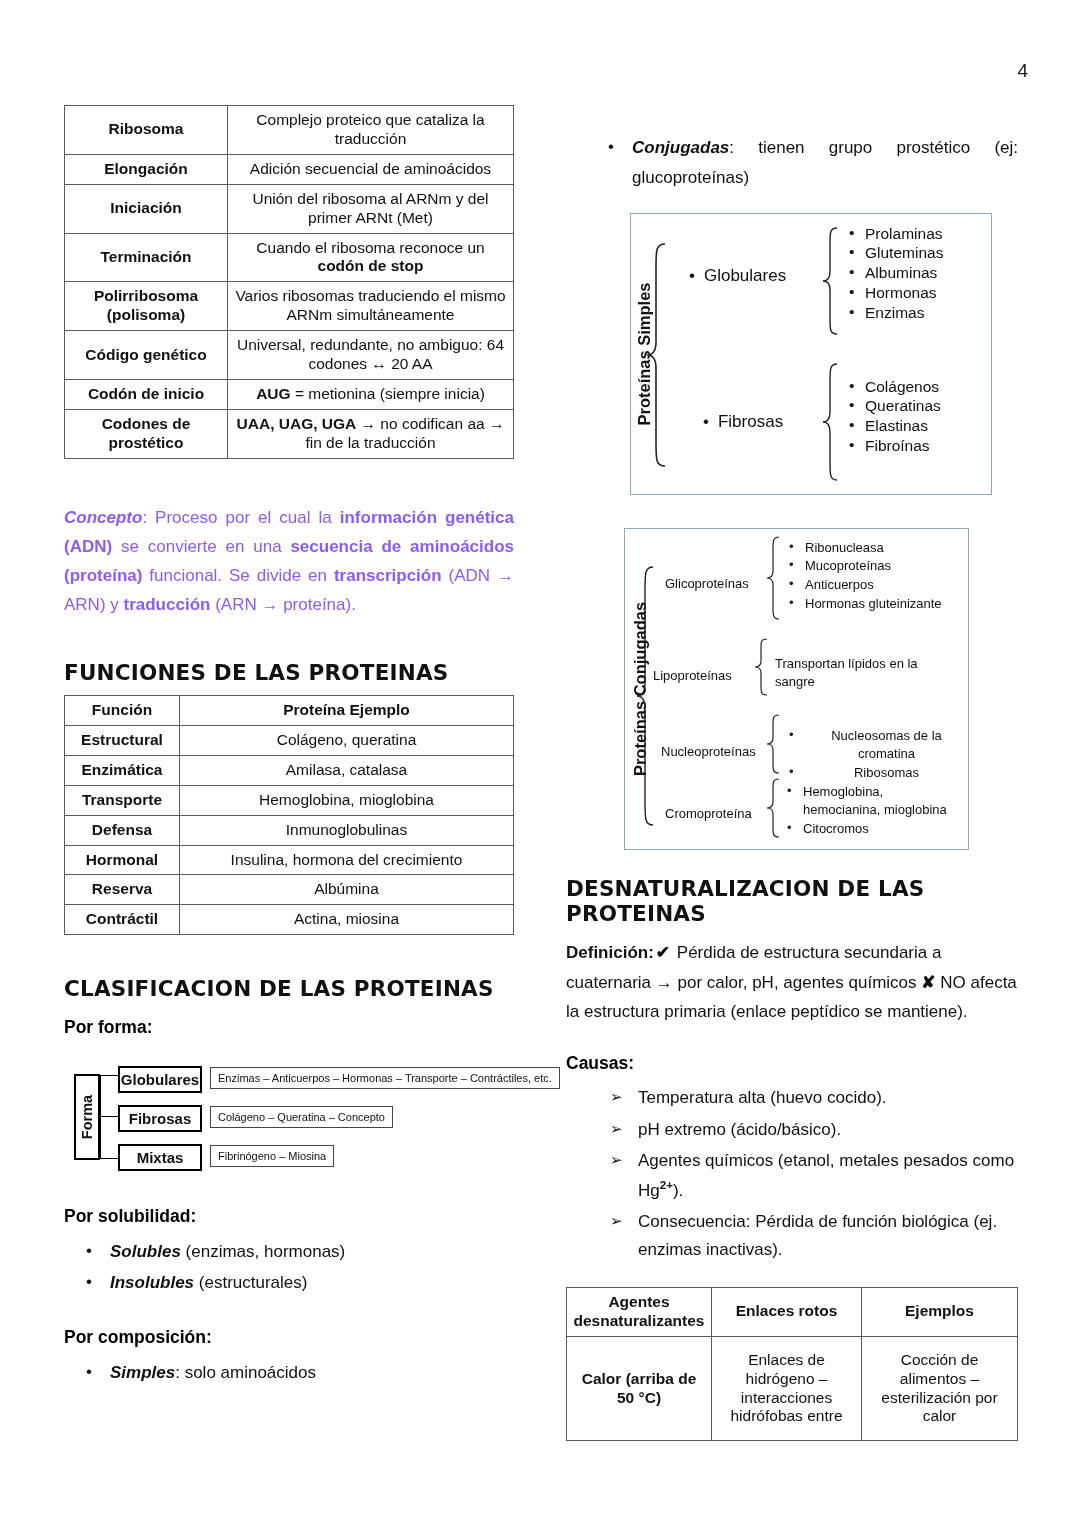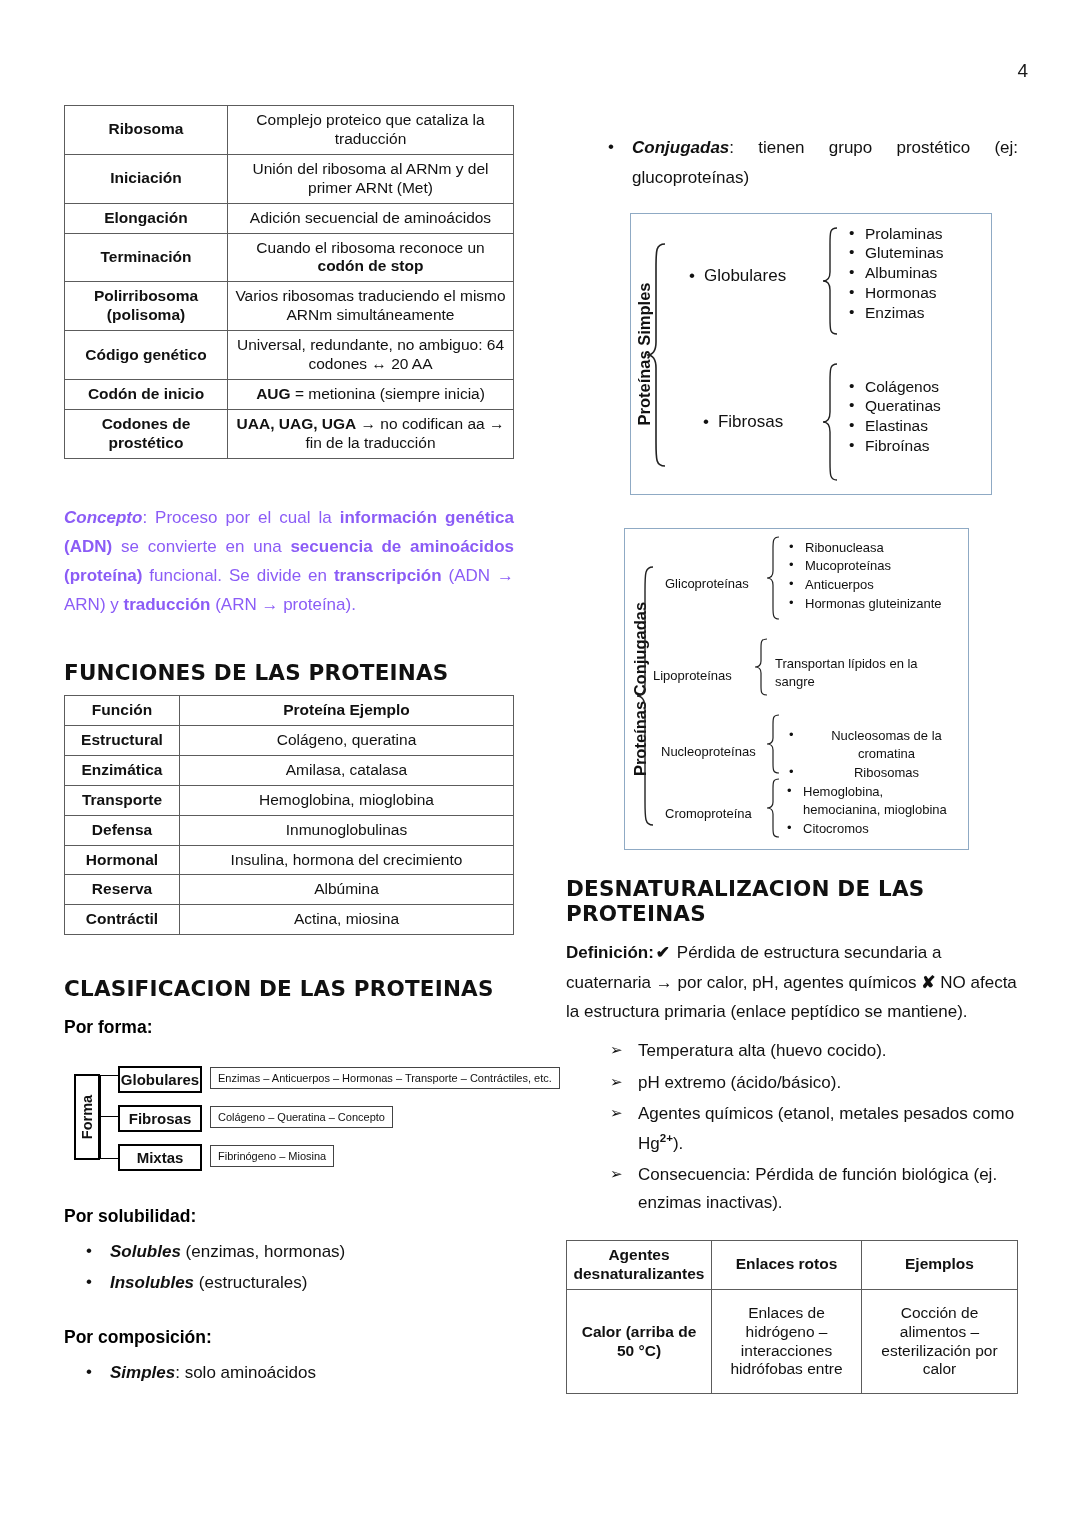--- a/index.html
+++ b/index.html
@@ -250,26 +250,26 @@
     <colgroup>
         <col class="c1">
         <col class="c2">
       </colgroup>
     <tbody>
       <tr>
         <td class="k">Ribosoma</td>
         <td>Complejo proteico que cataliza la traducción</td>
       </tr>
       <tr>
+        <td class="k">Elongación</td>
+        <td>Adición secuencial de aminoácidos</td>
+      </tr>
+      <tr>
         <td class="k">Iniciación</td>
         <td>Unión del ribosoma al ARNm y del primer ARNt (Met)</td>
-      </tr>
-      <tr>
-        <td class="k">Elongación</td>
-        <td>Adición secuencial de aminoácidos</td>
       </tr>
       <tr>
         <td class="k">Terminación</td>
         <td><span>Cuando el ribosoma reconoce un </span><span class="b">codón de stop</span></td>
       </tr>
       <tr>
         <td class="k">Polirribosoma (polisoma)</td>
         <td>Varios ribosomas traduciendo el mismo ARNm simultáneamente</td>
       </tr>
       <tr>
@@ -462,20 +462,21 @@
     <ul class="d-list" style="position:absolute; left:162px; top:254px; width:172px;">
       <li class="d-sub">Hemoglobina, hemocianina, mioglobina</li>
       <li class="d-sub">Citocromos</li>
     </ul>
   </div>
 
   <h2 class="section" style="margin-top:26px;">DESNATURALIZACION  DE LAS PROTEINAS</h2>
 
   <p style="margin:12px 0 0 0; font-size:17px; line-height:1.74;"><span class="b">Definición:</span><span class="b" style="padding:0 2px;">✔</span><span> Pérdida de estructura secundaria a cuaternaria → por calor, pH, agentes químicos </span><span class="b">✘</span><span> NO afecta la estructura primaria (enlace peptídico se mantiene).</span></p>
 
+  <p class="sub-head" style="margin-top:26px;">Causas:</p>
   <ul class="arrows">
     <li><span>Temperatura alta (huevo cocido).</span></li>
     <li><span>pH extremo (ácido/básico).</span></li>
     <li><span>Agentes químicos (etanol, metales pesados como Hg</span><span class="sup">2+</span><span>).</span></li>
     <li><span>Consecuencia: Pérdida de función biológica (ej. enzimas inactivas).</span></li>
   </ul>
 
   <table class="doc-table" style="margin-top:22px;">
     <colgroup>
         <col style="width:145px;">

